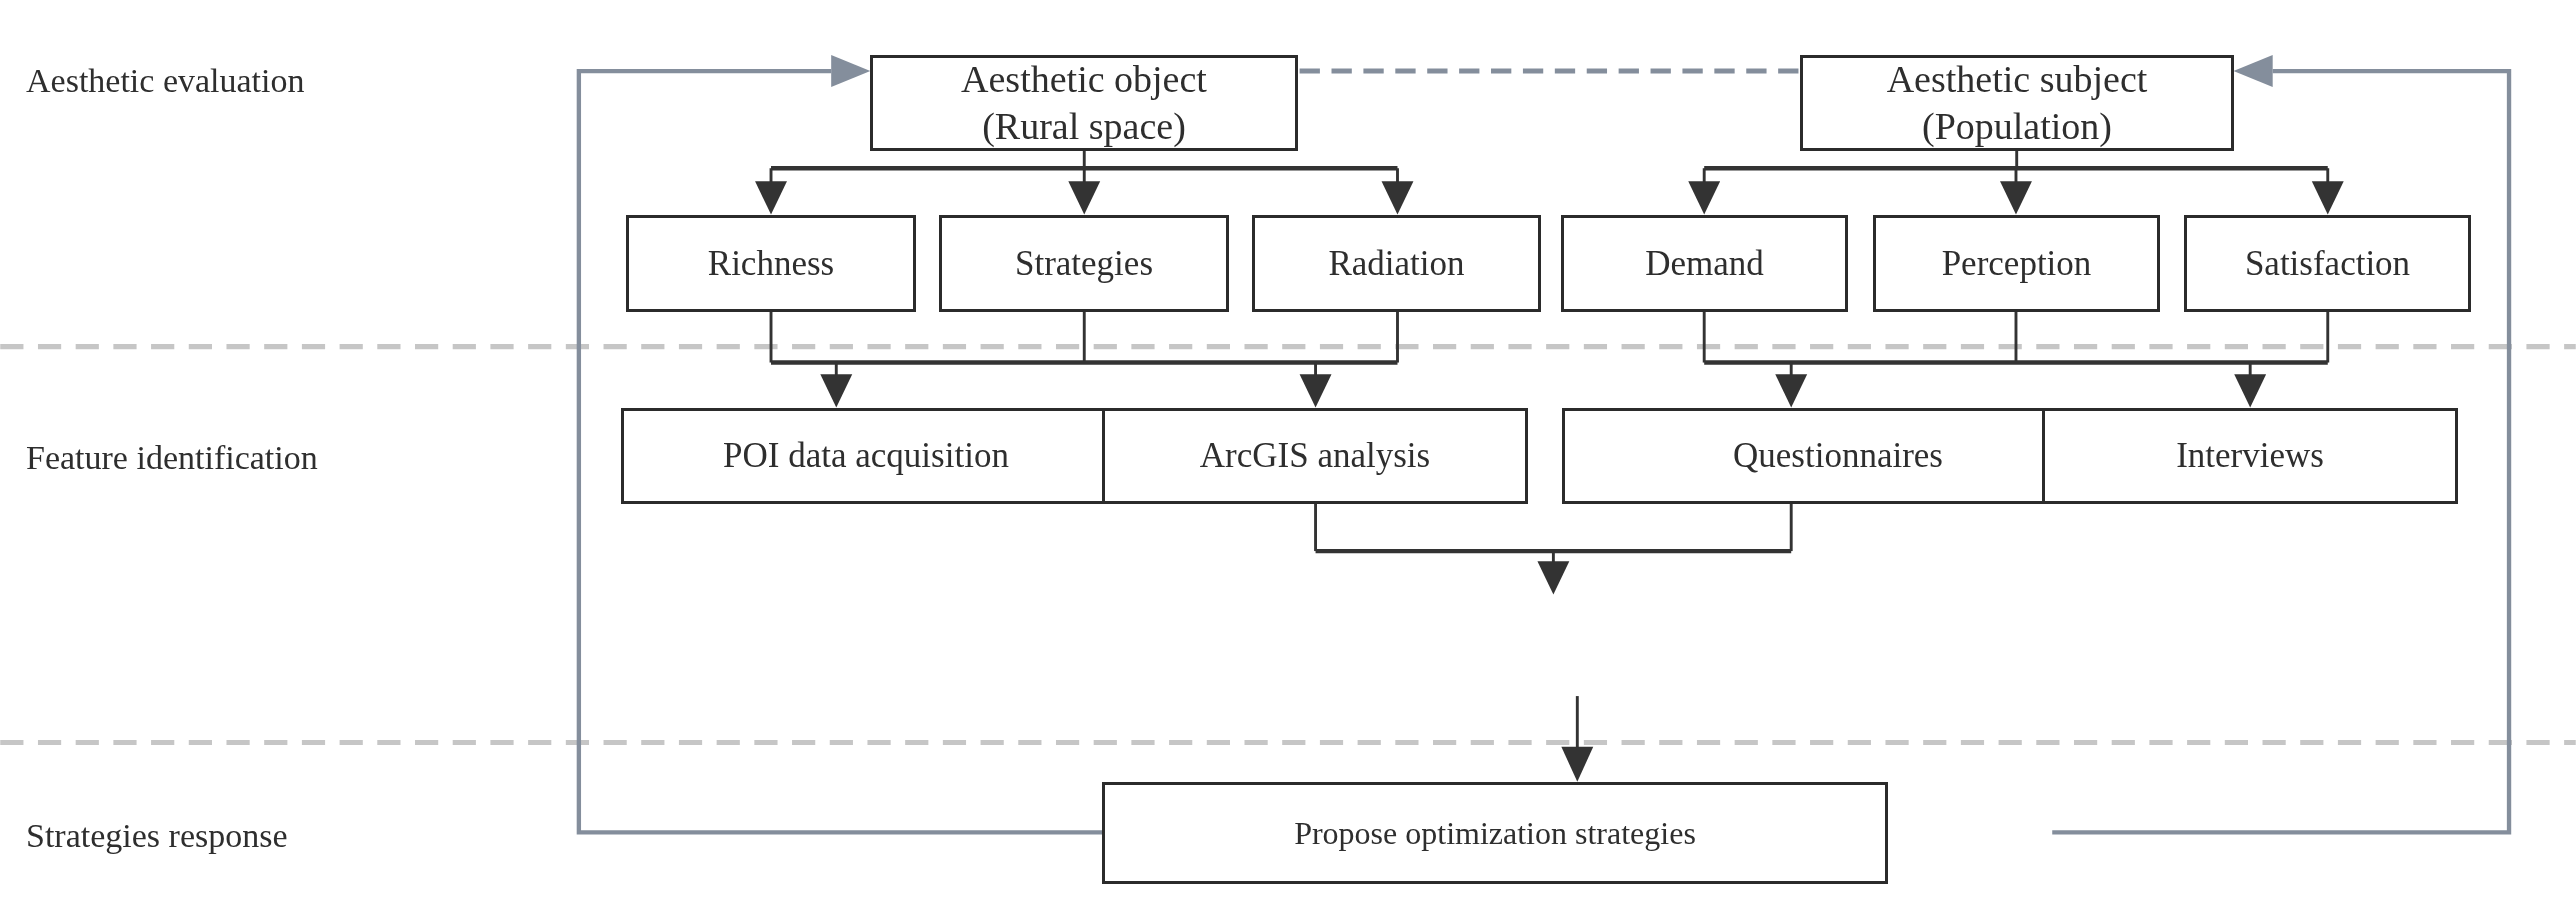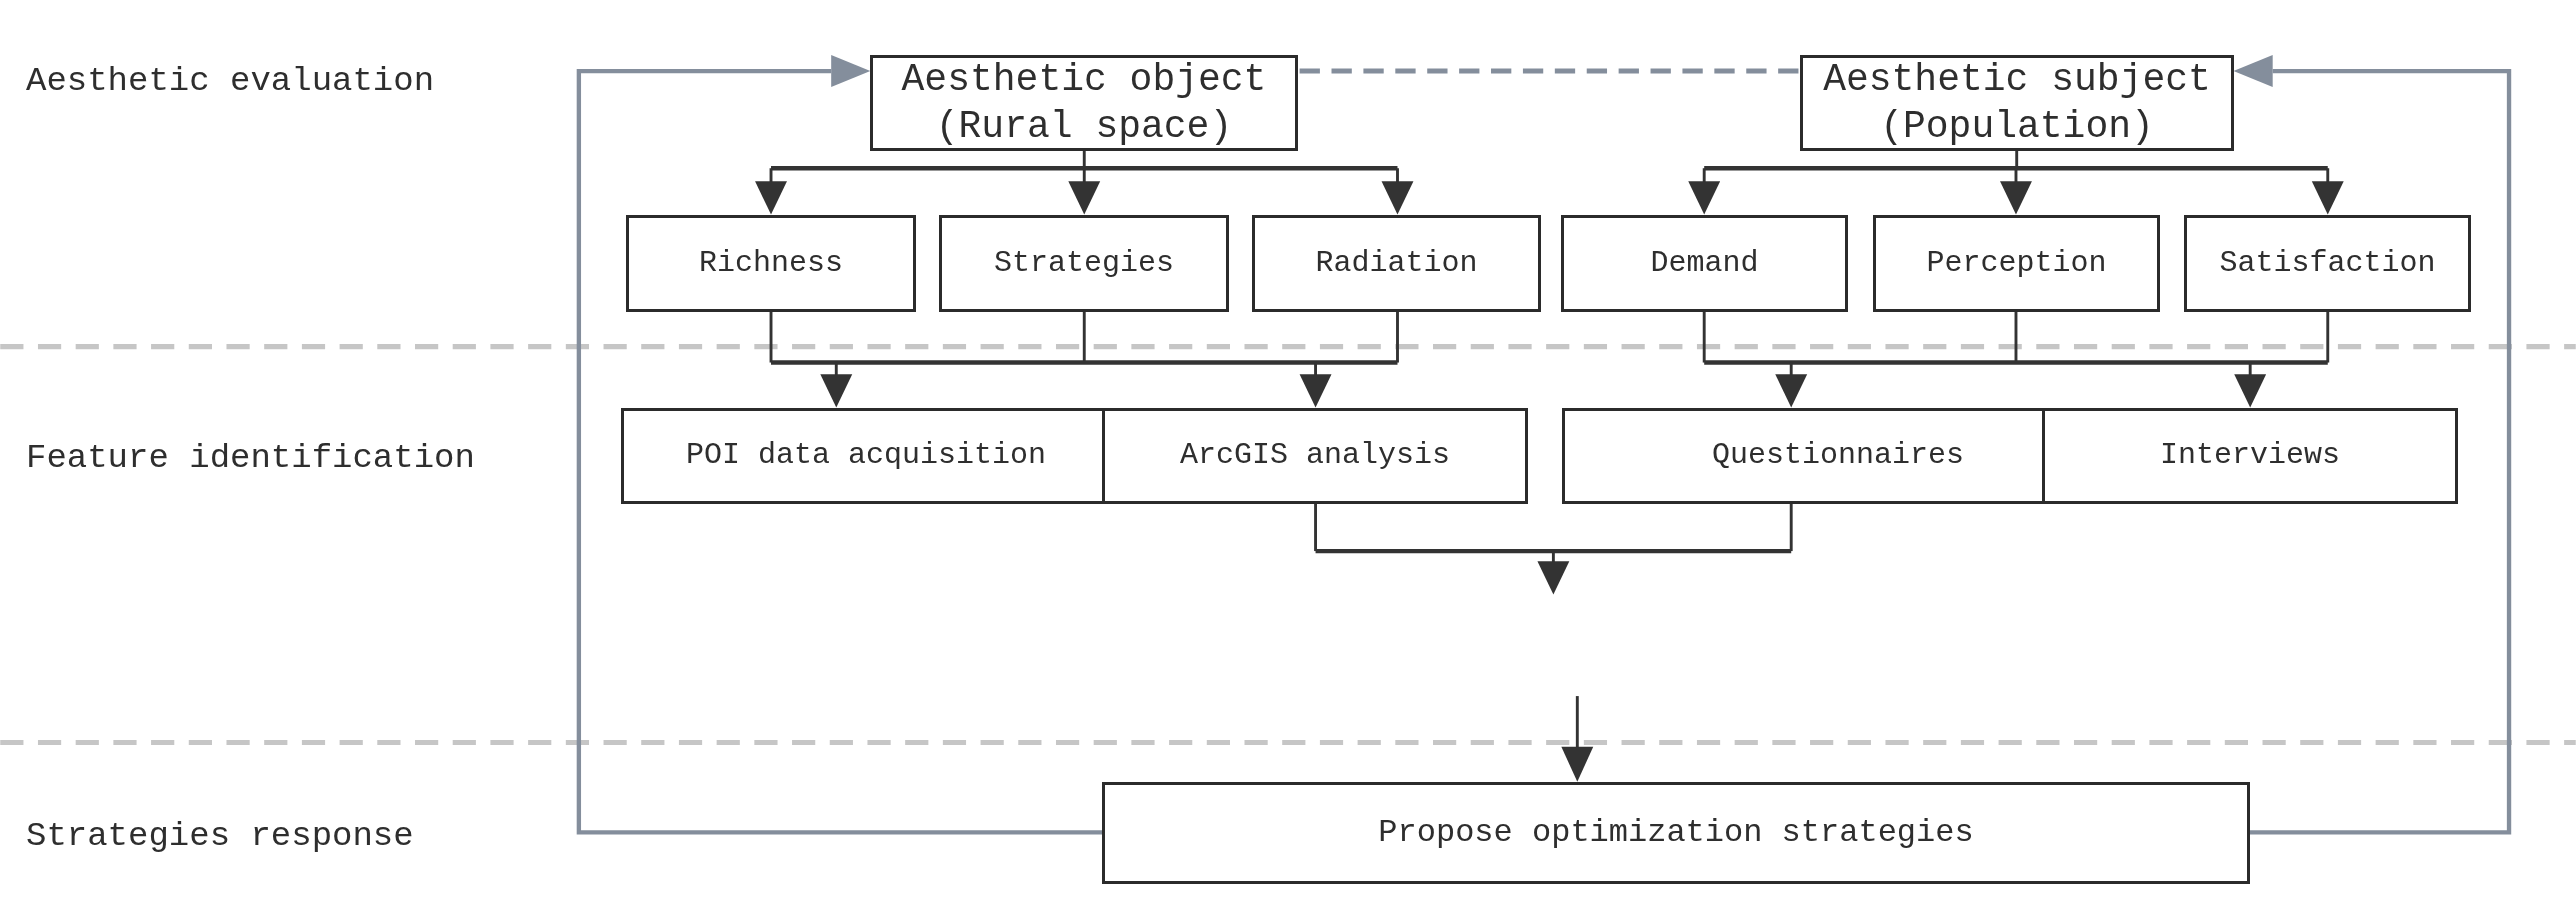--- a/index.html
+++ b/index.html
@@ -10,41 +10,41 @@
     --c-text:#2e2e2e;
     --c-box_fill:#ffffff;
     --c-background:#ffffff;
   }
   html,body{margin:0;padding:0;}
   body{background:var(--c-background);}
   #stage{
     position:relative;
     width:2576px;height:902px;
     background:var(--c-background);
-    font-family:Liberation Mono, monospace;
+    font-family:Liberation Serif, serif;
     color:var(--c-text);
     overflow:hidden;
   }
   #wires{position:absolute;left:0;top:0;width:2576px;height:902px;}
   .divider{stroke:var(--c-divider);stroke-width:7;stroke-dasharray:32 20;fill:none;}
   .feedback{stroke:var(--c-feedback);stroke-width:6;fill:none;}
   .feedback-arrow{fill:var(--c-feedback);stroke:none;}
   .link-dashed{stroke:var(--c-feedback);stroke-width:7;stroke-dasharray:28 16;fill:none;}
   .conn{stroke:var(--c-connector);stroke-width:4;fill:none;}
   .conn-bar{stroke:var(--c-connector);stroke-width:6;fill:none;}
   .conn-arrow{fill:var(--c-connector);stroke:none;}
   .box{
     position:absolute;
     box-sizing:border-box;
     border:3.6px solid var(--c-border);
     background:var(--c-box_fill);
     display:flex;flex-direction:column;
     align-items:center;justify-content:center;
     text-align:center;
-    font-size:30px;line-height:1.25;
+    font-size:35px;line-height:1.25;
   }
   .box--top{font-size:38px;margin-top:32px;}
   .box--wide{font-size:32px;}
   .section-label{
     position:absolute;
     left:26px;
     font-size:34px;
     white-space:nowrap;
   }
 </style>
@@ -141,16 +141,16 @@
   <div class="box" style="left:1252px;top:215px;width:289px;height:97px">Radiation</div>
   <div class="box" style="left:1561px;top:215px;width:287px;height:97px">Demand</div>
   <div class="box" style="left:1873px;top:215px;width:287px;height:97px">Perception</div>
   <div class="box" style="left:2184px;top:215px;width:287px;height:97px">Satisfaction</div>
 
   <div class="box" style="left:621px;top:408px;width:490px;height:96px">POI data acquisition</div>
   <div class="box" style="left:1102px;top:408px;width:426px;height:96px">ArcGIS analysis</div>
   <div class="box" style="left:1562px;top:408px;width:552px;height:96px">Questionnaires</div>
   <div class="box" style="left:2042px;top:408px;width:416px;height:96px">Interviews</div>
 
-  <div class="box box--wide" style="left:1102px;top:782px;width:1148px;height:102px">Propose optimization strategies</div>
+  <div class="box box--wide" style="left:1102px;top:782px;width:786px;height:102px">Propose optimization strategies</div>
 
 </div>
 
 
 </body></html>

